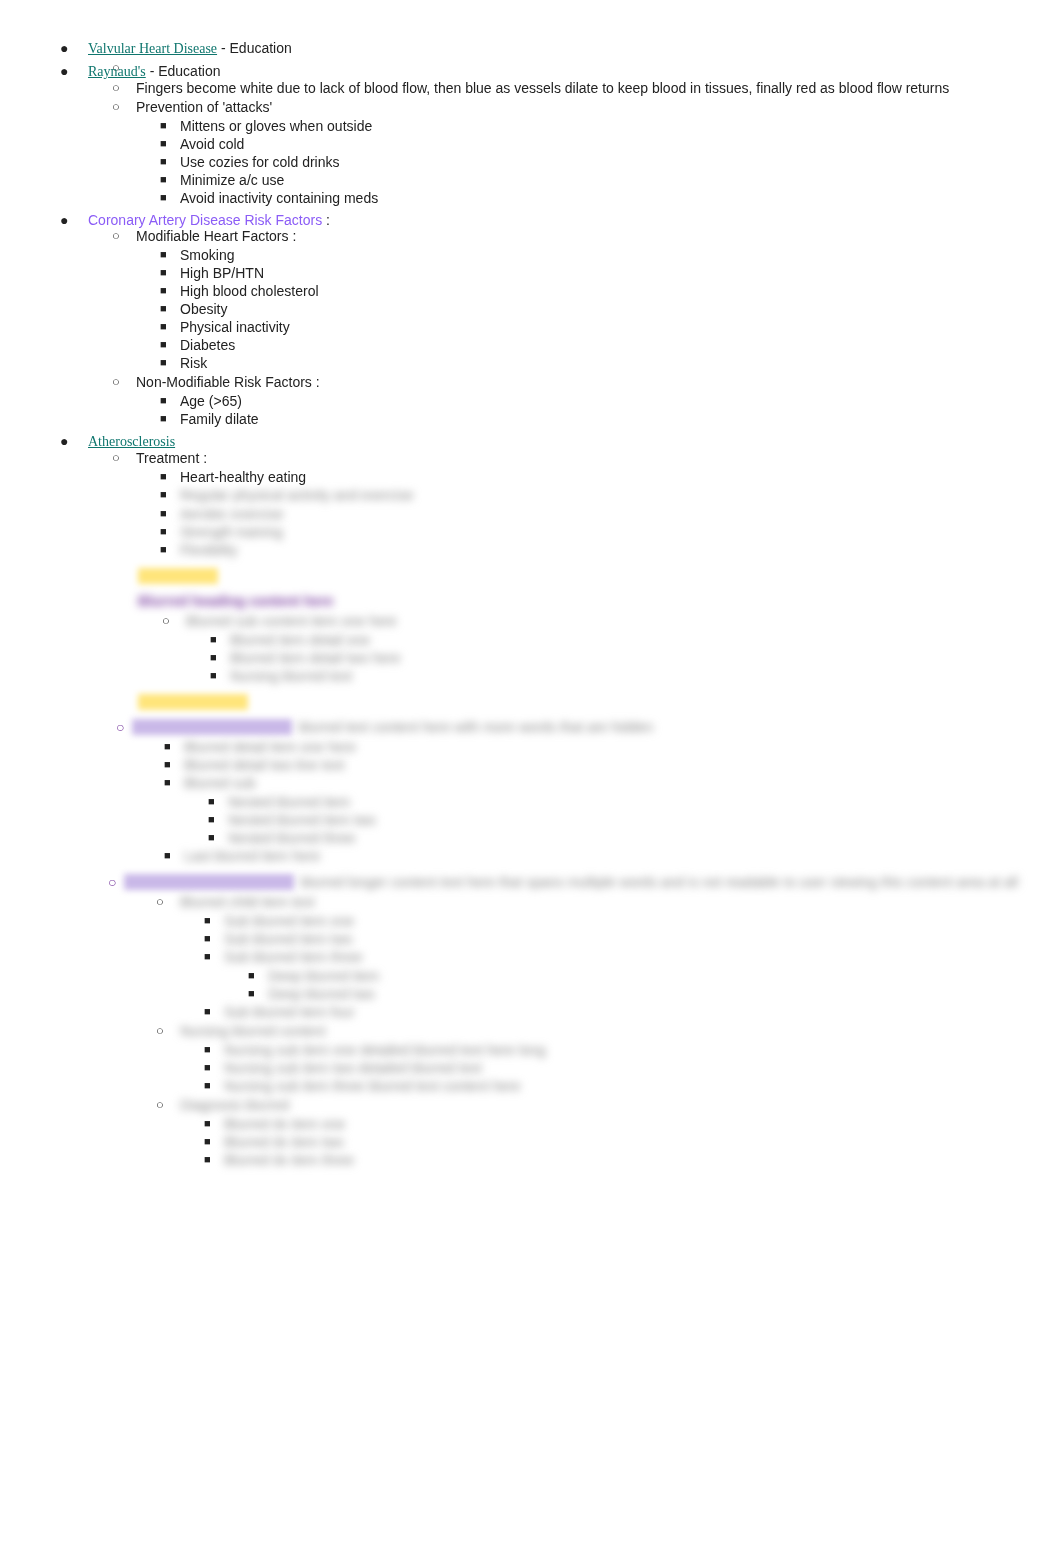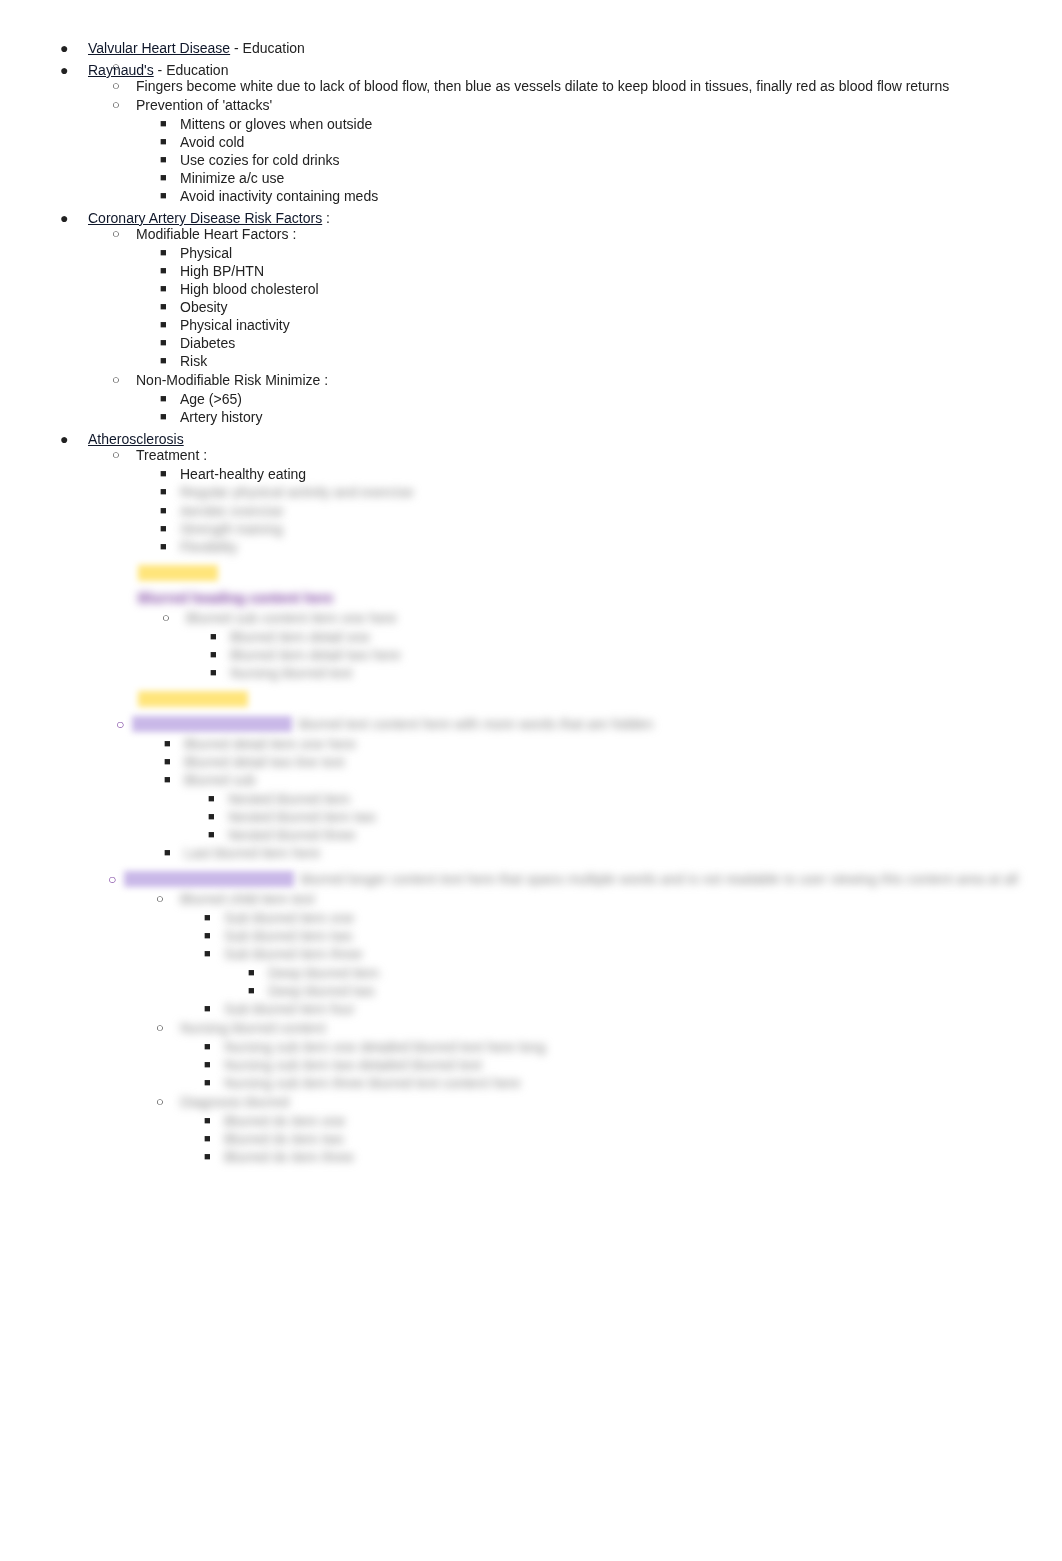--- a/index.html
+++ b/index.html
@@ -72,29 +72,29 @@
     ul.level3 > li::before {
       content: "■";
       position: absolute;
       left: 0;
       font-size: 11px;
       color: #222;
       top: 1px;
     }
 
     .link-purple {
-      color: #0f172a;
+      color: #8b5cf6;
+      cursor: pointer;
+    }
+
+    .link-blue {
+      color: #0f766e;
       text-decoration: underline;
       cursor: pointer;
-    }
-
-    .link-blue {
-      color: #0f172a;
-      text-decoration: underline;
-      cursor: pointer;
+      font-family: Liberation Serif, serif;
     }
 
     .blurred {
       filter: blur(4px);
       color: #888;
       user-select: none;
     }
 
     .highlight-yellow {
       background-color: #FFE57A;
@@ -153,34 +153,34 @@
 
   <li>
     <span>
       <span class="link-purple">Coronary Artery Disease Risk Factors</span>
       <span>   :</span>
     </span>
     <ul class="level2">
       <li>
         <span>Modifiable Heart Factors  :</span>
         <ul class="level3">
-          <li><span>Physical</span></li>
+          <li><span>Smoking</span></li>
           <li><span>High BP/HTN</span></li>
           <li><span>High blood cholesterol</span></li>
           <li><span>Obesity</span></li>
           <li><span>Physical inactivity</span></li>
           <li><span>Diabetes</span></li>
           <li><span>Risk</span></li>
         </ul>
       </li>
       <li>
-        <span>Non-Modifiable Risk Minimize  :</span>
+        <span>Non-Modifiable Risk Factors  :</span>
         <ul class="level3">
           <li><span>Age (&gt;65)</span></li>
-          <li><span>Artery history</span></li>
+          <li><span>Family dilate</span></li>
         </ul>
       </li>
     </ul>
   </li>
 
   <li>
     <span>
       <span class="link-blue">Atherosclerosis</span>
     </span>
     <ul class="level2">

